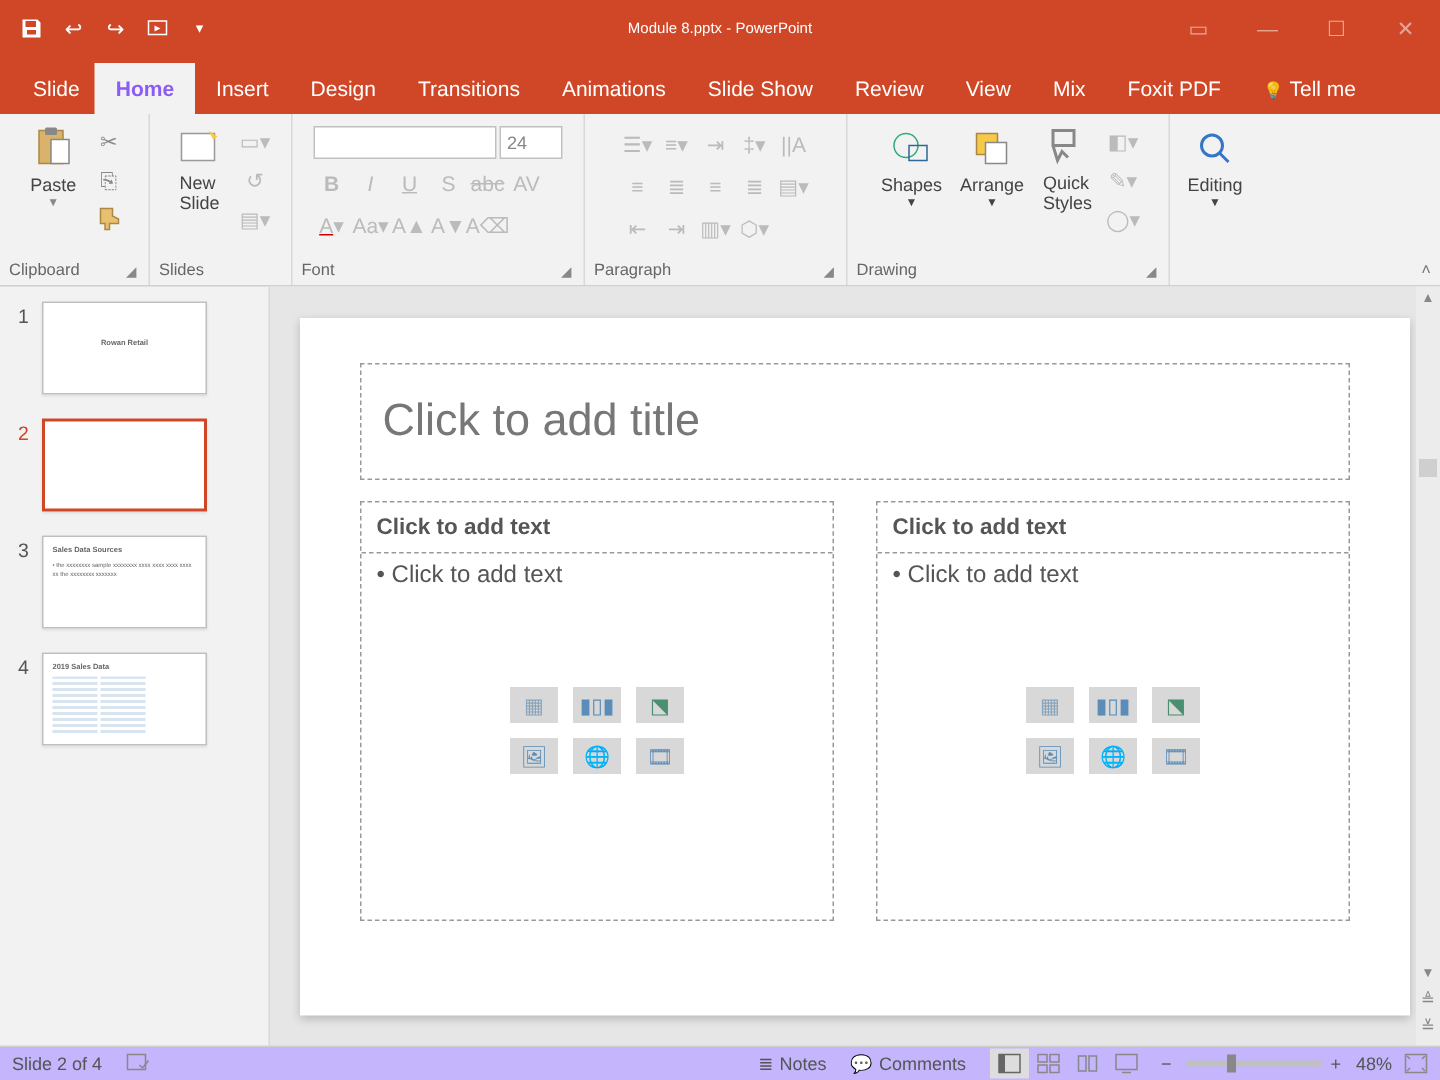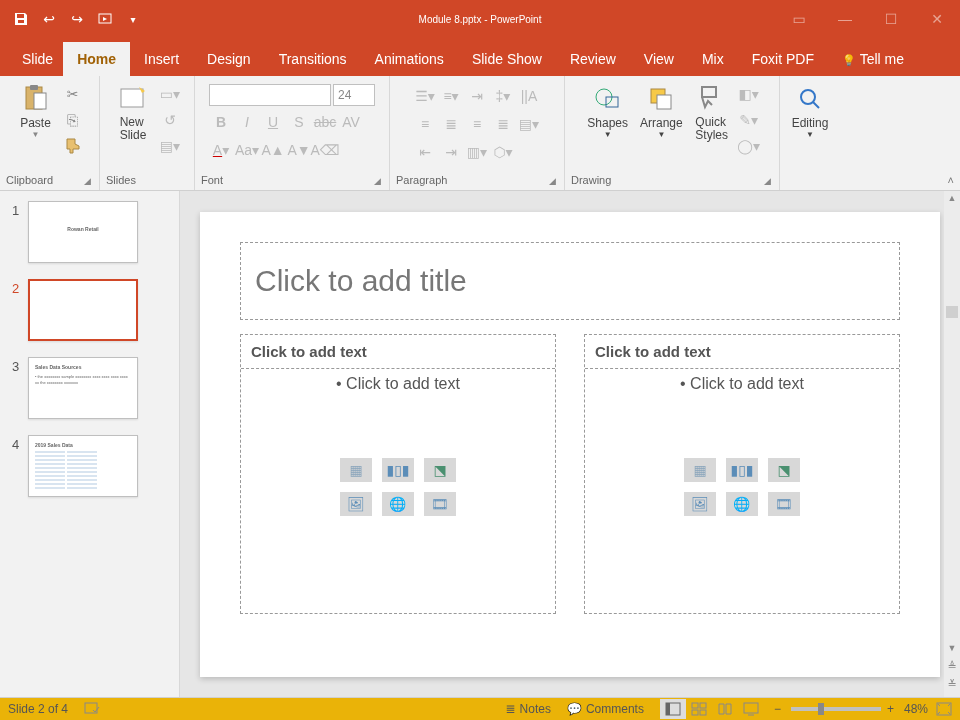--- a/index.html
+++ b/index.html
@@ -10,21 +10,21 @@
 .qat { display: flex; gap: 6px; padding-left: 10px; align-items: center; }
 .qat-btn { width: 22px; height: 22px; display: flex; align-items: center; justify-content: center; cursor: pointer; font-size: 14px; }
 .title-text { position: absolute; left: 50%; transform: translateX(-50%); font-size: 10px; }
 .winbtns { margin-left: auto; display: flex; }
 .winbtn { width: 46px; height: 38px; display: flex; align-items: center; justify-content: center; color: rgba(255,255,255,0.5); font-size: 14px; }
 
 
 .tabs { height: 38px; background: #D04727; display: flex; align-items: flex-end; padding-left: 12px; }
 .tab { padding: 9px 14px; color: white; font-size: 14px; cursor: pointer; }
 .tab.file { padding-left: 10px; padding-right: 10px; }
-.tab.active { background: #f2f2f2; color: #a16207; font-weight: 600; }
+.tab.active { background: #f2f2f2; color: #8b5cf6; font-weight: 600; }
 .tab.tellme::before { content: "💡"; font-size: 11px; margin-right: 4px; opacity: .8; }
 .tab.share { margin-left: auto; background: #b53e20; padding: 9px 18px; }
 .tab.share::before { content: "👤"; margin-right: 6px; font-size: 12px; }
 
 
 .ribbon { height: 115px; background: #f2f2f2; border-bottom: 1px solid #d0d0d0; display: flex; position: relative; }
 .group { border-right: 1px solid #d8d8d8; display: flex; flex-direction: column; align-items: center; padding: 4px 6px 2px; }
 .group-body { flex: 1; display: flex; align-items: flex-start; }
 .group-label { font-size: 11px; color: #666; padding: 2px 0; position: relative; width: 100%; text-align: left; }
 .launcher { position: absolute; right: 2px; bottom: 2px; font-size: 9px; color: #888; }
@@ -49,29 +49,29 @@
 
 .canvas-wrap { flex: 1; background: #e6e6e6; position: relative; overflow: hidden; display: flex; align-items: center; justify-content: center; }
 .slide { width: 740px; height: 465px; background: #fff; box-shadow: 0 2px 6px rgba(0,0,0,.2); position: relative; padding: 30px 40px; }
 .ph { border: 1px dashed #999; position: relative; }
 .ph-title { height: 78px; display: flex; align-items: center; padding: 0 14px; }
 .ph-title-text { font-size: 30px; color: #777; }
 .content-row { display: flex; gap: 28px; margin-top: 14px; }
 .ph-content { flex: 1; height: 280px; }
 .ph-header { border-bottom: 1px dashed #999; padding: 8px 10px; font-weight: 600; font-size: 15px; color: #555; }
 .ph-body { padding: 6px 10px; font-size: 16px; color: #555; }
-.bullet { margin-bottom: 4px; text-align: center; }
+.bullet { margin-bottom: 4px; }
 .ph-icons { display: flex; flex-wrap: wrap; width: 130px; gap: 10px; justify-content: center; position: absolute; left: 50%; top: 55%; transform: translate(-50%,-50%); }
 .ph-icon { width: 32px; height: 24px; background: #d8d8d8; display: flex; align-items: center; justify-content: center; font-size: 14px; color: #8aa5bb; }
 
 .vscroll { position: absolute; right: 0; top: 0; width: 16px; height: 100%; background: #ececec; }
 .vscroll-thumb { position: absolute; left: 2px; right: 2px; background: #cfcfcf; }
 
 
-.statusbar { height: 23px; background: #eab308; border-top: 1px solid #d0d0d0; display: flex; align-items: center; padding: 0 8px; font-size: 12px; color: #555; }
+.statusbar { height: 23px; background: #c4b5fd; border-top: 1px solid #d0d0d0; display: flex; align-items: center; padding: 0 8px; font-size: 12px; color: #555; }
 .status-item { margin-right: 16px; display: flex; align-items: center; gap: 4px; }
 .status-spacer { flex: 1; }
 .viewbtn { width: 26px; height: 20px; display: flex; align-items: center; justify-content: center; cursor: pointer; border-left: 1px solid transparent; border-right: 1px solid transparent; }
 .viewbtn.active { background: #ddd; }
 .zoom-slider { width: 90px; height: 4px; background: #c0c0c0; position: relative; margin: 0 6px; }
 .zoom-handle { position: absolute; top: -4px; left: 30%; width: 6px; height: 12px; background: #888; }
 
 svg { display: block; }
 </style>
 </head>

